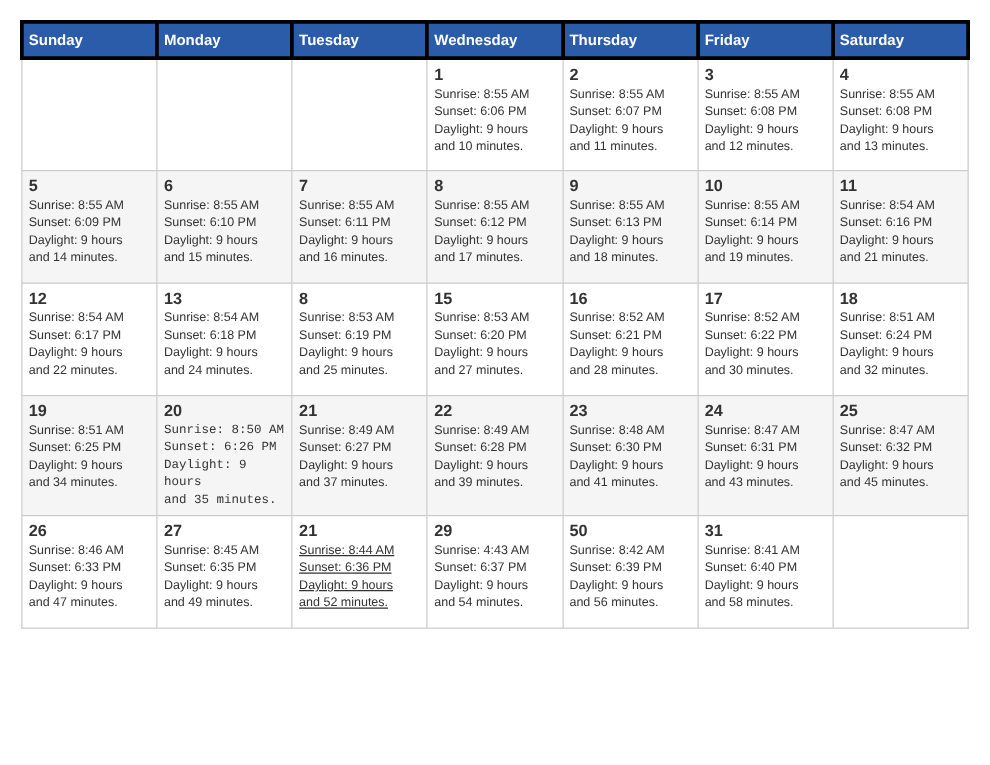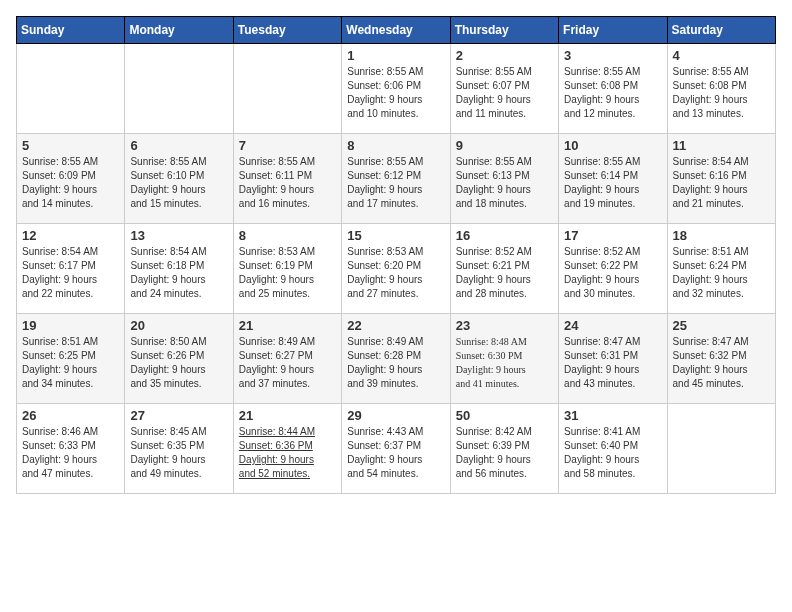--- a/index.html
+++ b/index.html
@@ -45,21 +45,21 @@
       width: 100%;
       border-collapse: collapse;
       table-layout: fixed;
     }
     .calendar thead tr th {
       background: #2a5caa;
       color: #fff;
       font-size: 12px;
       padding: 6px 4px;
       text-align: left;
-      border: 1px solid #000000;
+      border: 3px solid #000000;
     }
     .calendar tbody tr td {
       border: 1px solid #ccc;
       vertical-align: top;
       padding: 4px 5px;
       font-size: 10.5px;
       color: #333;
       height: 90px;
     }
     .calendar tbody tr:nth-child(odd) td {
@@ -236,42 +236,42 @@
         <tr>
           <td>
             <span class="day-num">19</span>
             <div class="cell-info" style="white-space: pre-line;">Sunrise: 8:51 AM
 Sunset: 6:25 PM
 Daylight: 9 hours
 and 34 minutes.</div>
           </td>
           <td>
             <span class="day-num">20</span>
-            <div class="cell-info" style="white-space: pre-line;">Sunrise: 8:50 AM
+            <div class="cell-info" style="white-space: pre-line; font-family: Liberation Mono, monospace;">Sunrise: 8:50 AM
 Sunset: 6:26 PM
 Daylight: 9 hours
 and 35 minutes.</div>
           </td>
           <td>
             <span class="day-num">21</span>
             <div class="cell-info" style="white-space: pre-line;">Sunrise: 8:49 AM
 Sunset: 6:27 PM
 Daylight: 9 hours
 and 37 minutes.</div>
           </td>
           <td>
             <span class="day-num">22</span>
             <div class="cell-info" style="white-space: pre-line;">Sunrise: 8:49 AM
 Sunset: 6:28 PM
 Daylight: 9 hours
 and 39 minutes.</div>
           </td>
           <td>
             <span class="day-num">23</span>
-            <div class="cell-info" style="white-space: pre-line; font-family: Liberation Serif, serif;">Sunrise: 8:48 AM
+            <div class="cell-info" style="white-space: pre-line;">Sunrise: 8:48 AM
 Sunset: 6:30 PM
 Daylight: 9 hours
 and 41 minutes.</div>
           </td>
           <td>
             <span class="day-num">24</span>
             <div class="cell-info" style="white-space: pre-line;">Sunrise: 8:47 AM
 Sunset: 6:31 PM
 Daylight: 9 hours
 and 43 minutes.</div>

